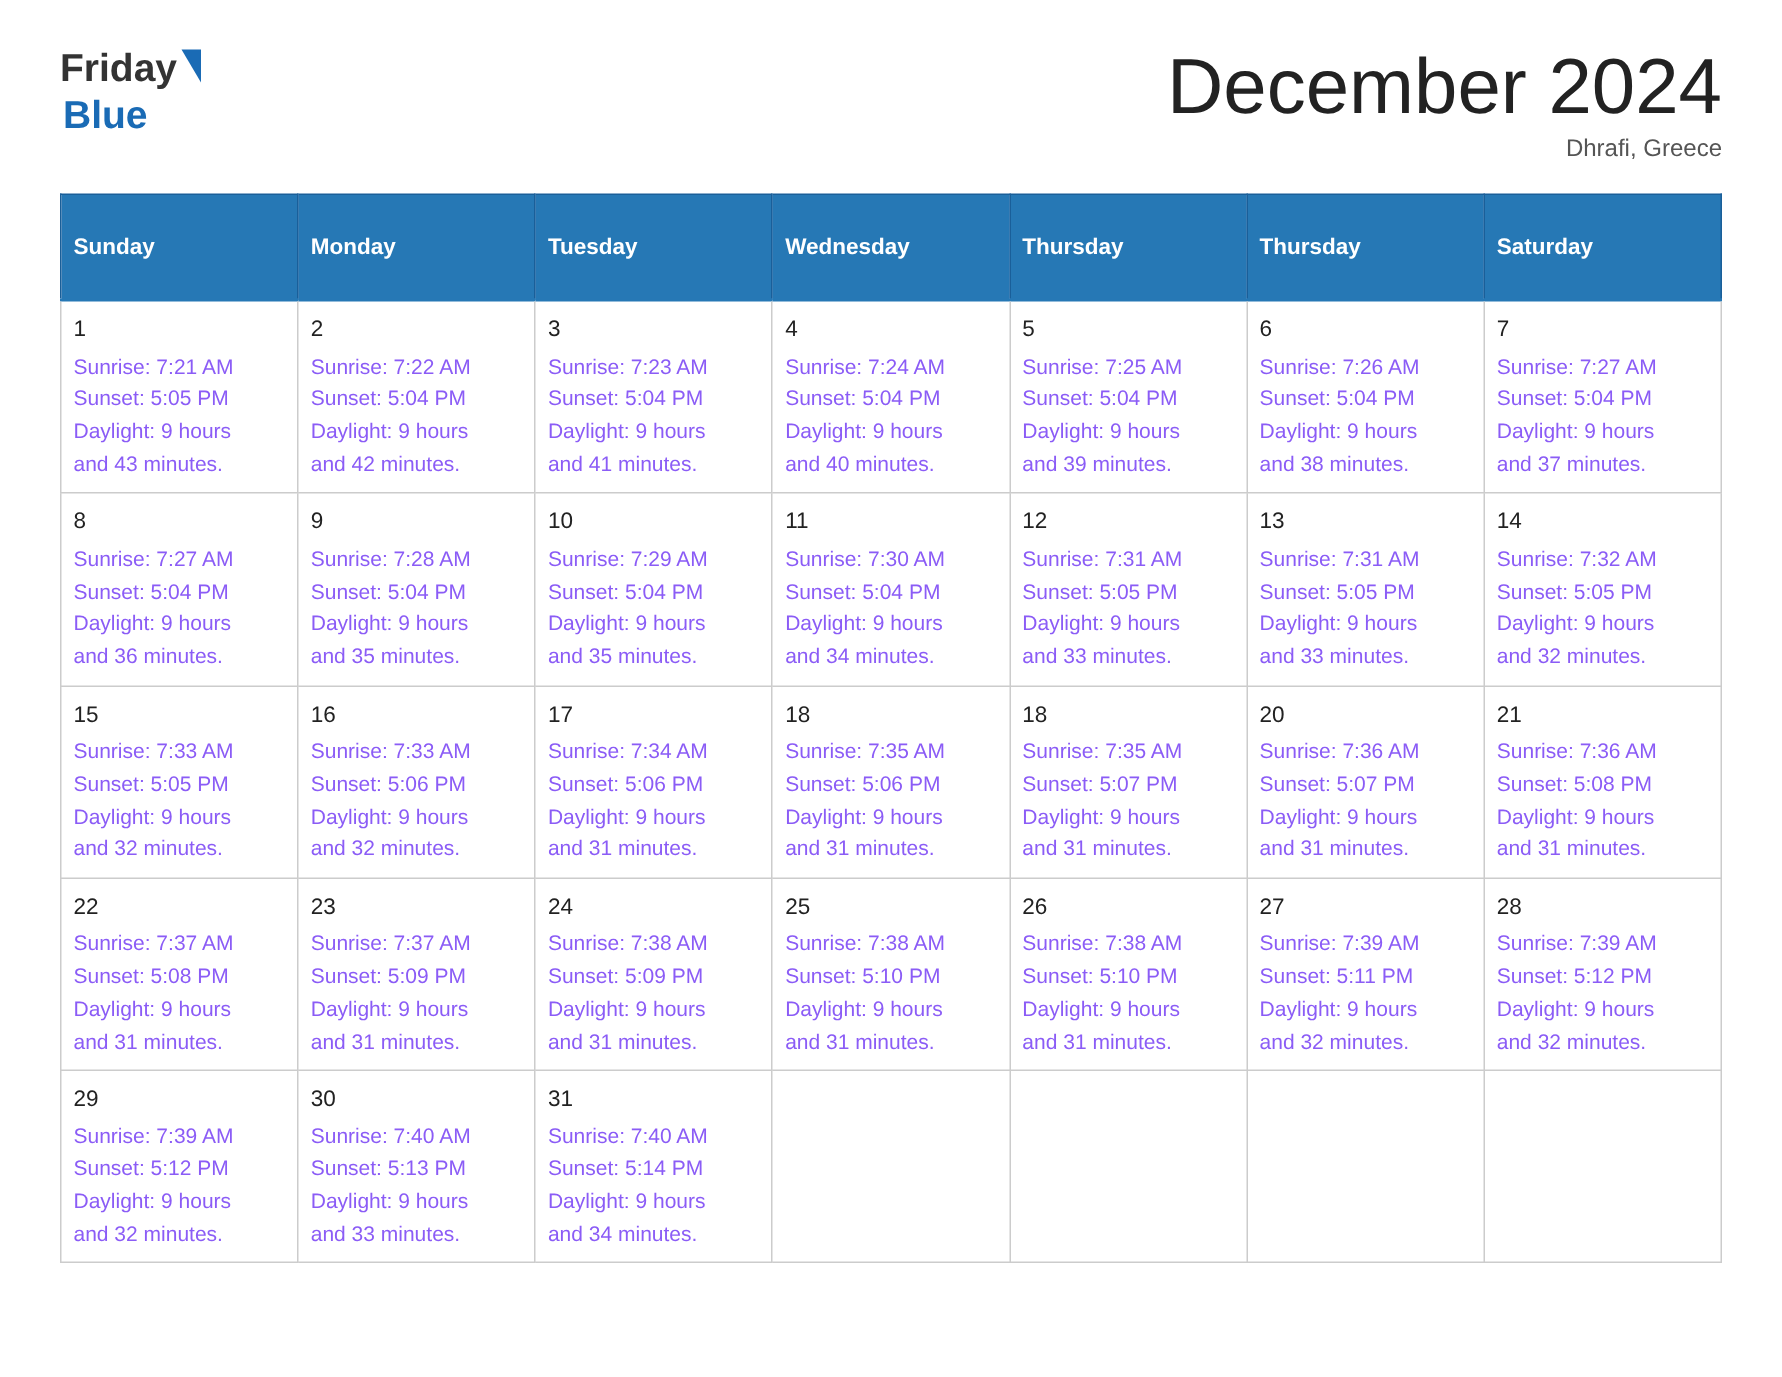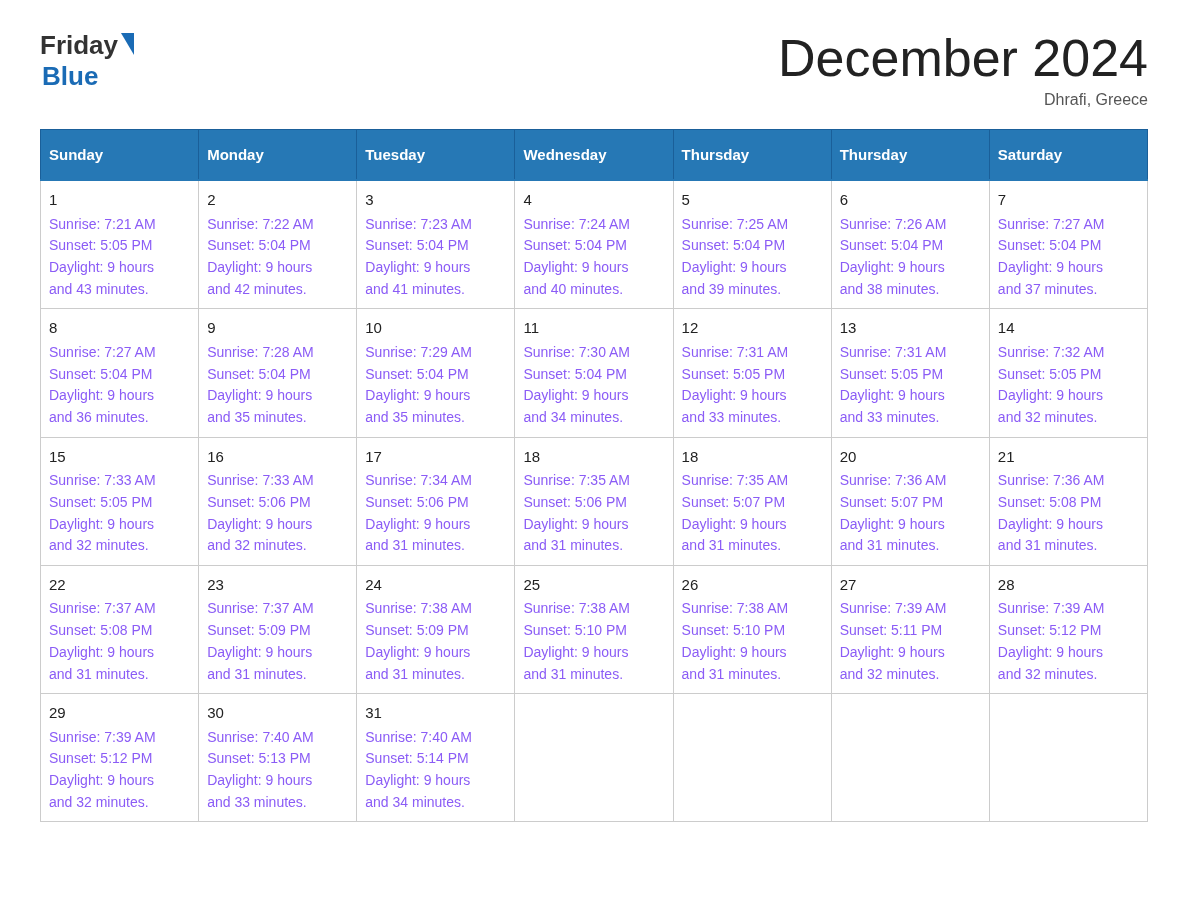--- a/index.html
+++ b/index.html
@@ -54,21 +54,21 @@
     table {
       width: 100%;
       border-collapse: collapse;
       table-layout: fixed;
     }
     thead tr th {
       background-color: #2678b5;
       color: #fff;
       font-size: 15px;
       font-weight: bold;
-      padding: 16px 8px;
+      padding: 26px 8px;
       text-align: left;
       border: 1px solid #1a5f99;
     }
     tbody tr td {
       vertical-align: top;
       padding: 8px 8px;
       border: 1px solid #ccc;
       font-size: 13px;
       color: #222;
       line-height: 1.5;

